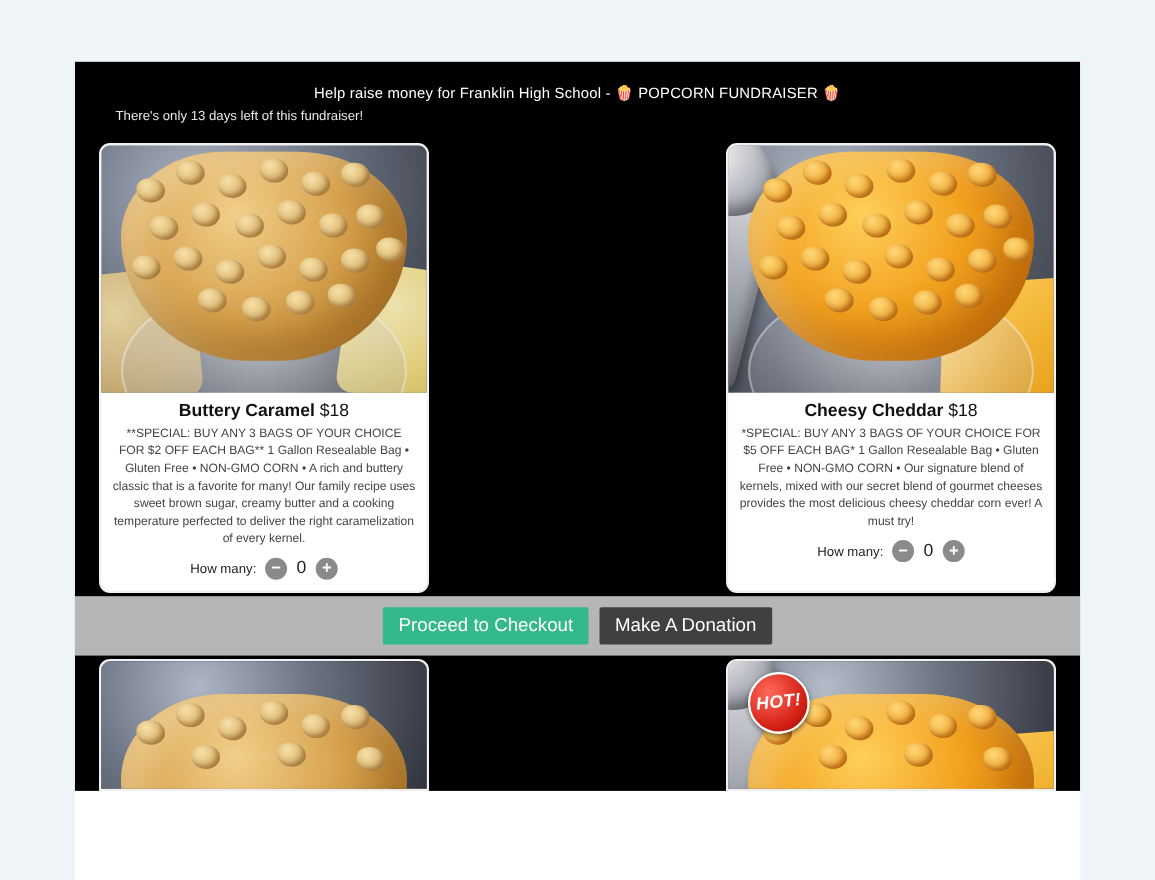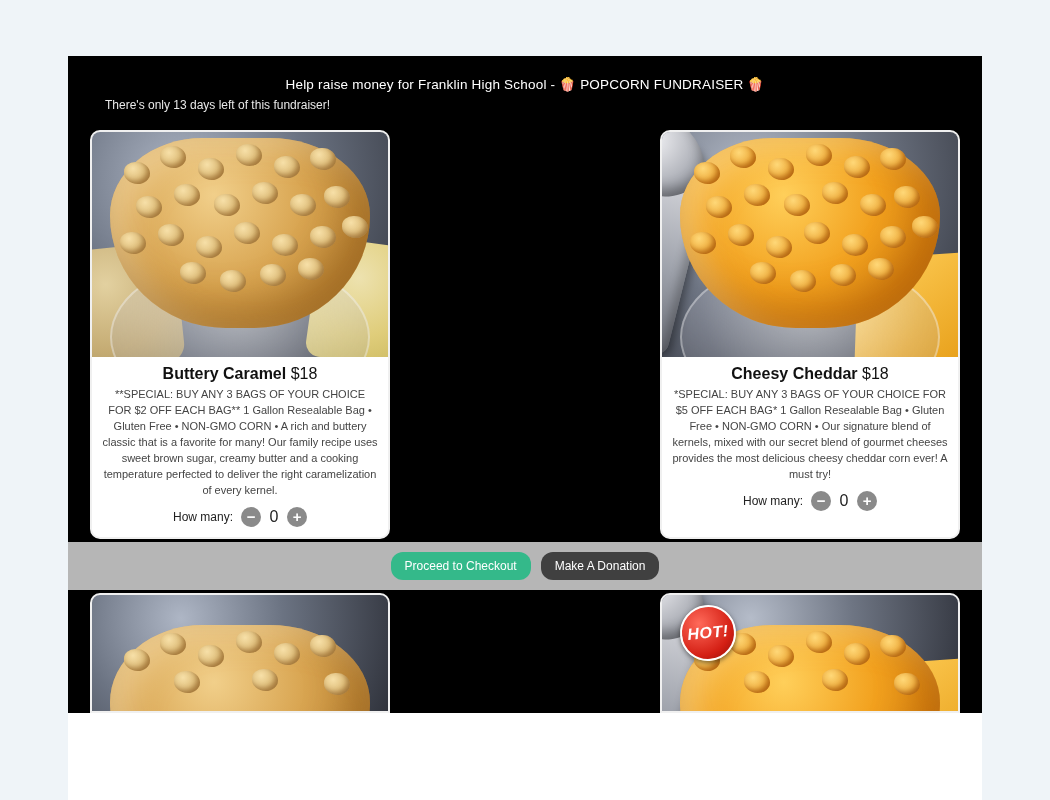--- a/index.html
+++ b/index.html
@@ -103,23 +103,23 @@
   .cta-bar {
     background: #b6b6b6;
     padding: 10px 0;
     display: flex;
     justify-content: center;
     gap: 10px;
     margin-top: 3px;
   }
   .btn {
     border: none;
-    border-radius: 12px;
+    border-radius: 2px;
     padding: 7px 14px;
-    font-size: 12px;
+    font-size: 17px;
     color: #fff;
     cursor: pointer;
   }
   .btn-green { background: #34b98a; }
   .btn-blue { background: #404040; }
   .row2-card {
     width: 300px;
     background: #fff;
     border: 2px solid #f0f0f0;
     border-radius: 10px 10px 0 0;

